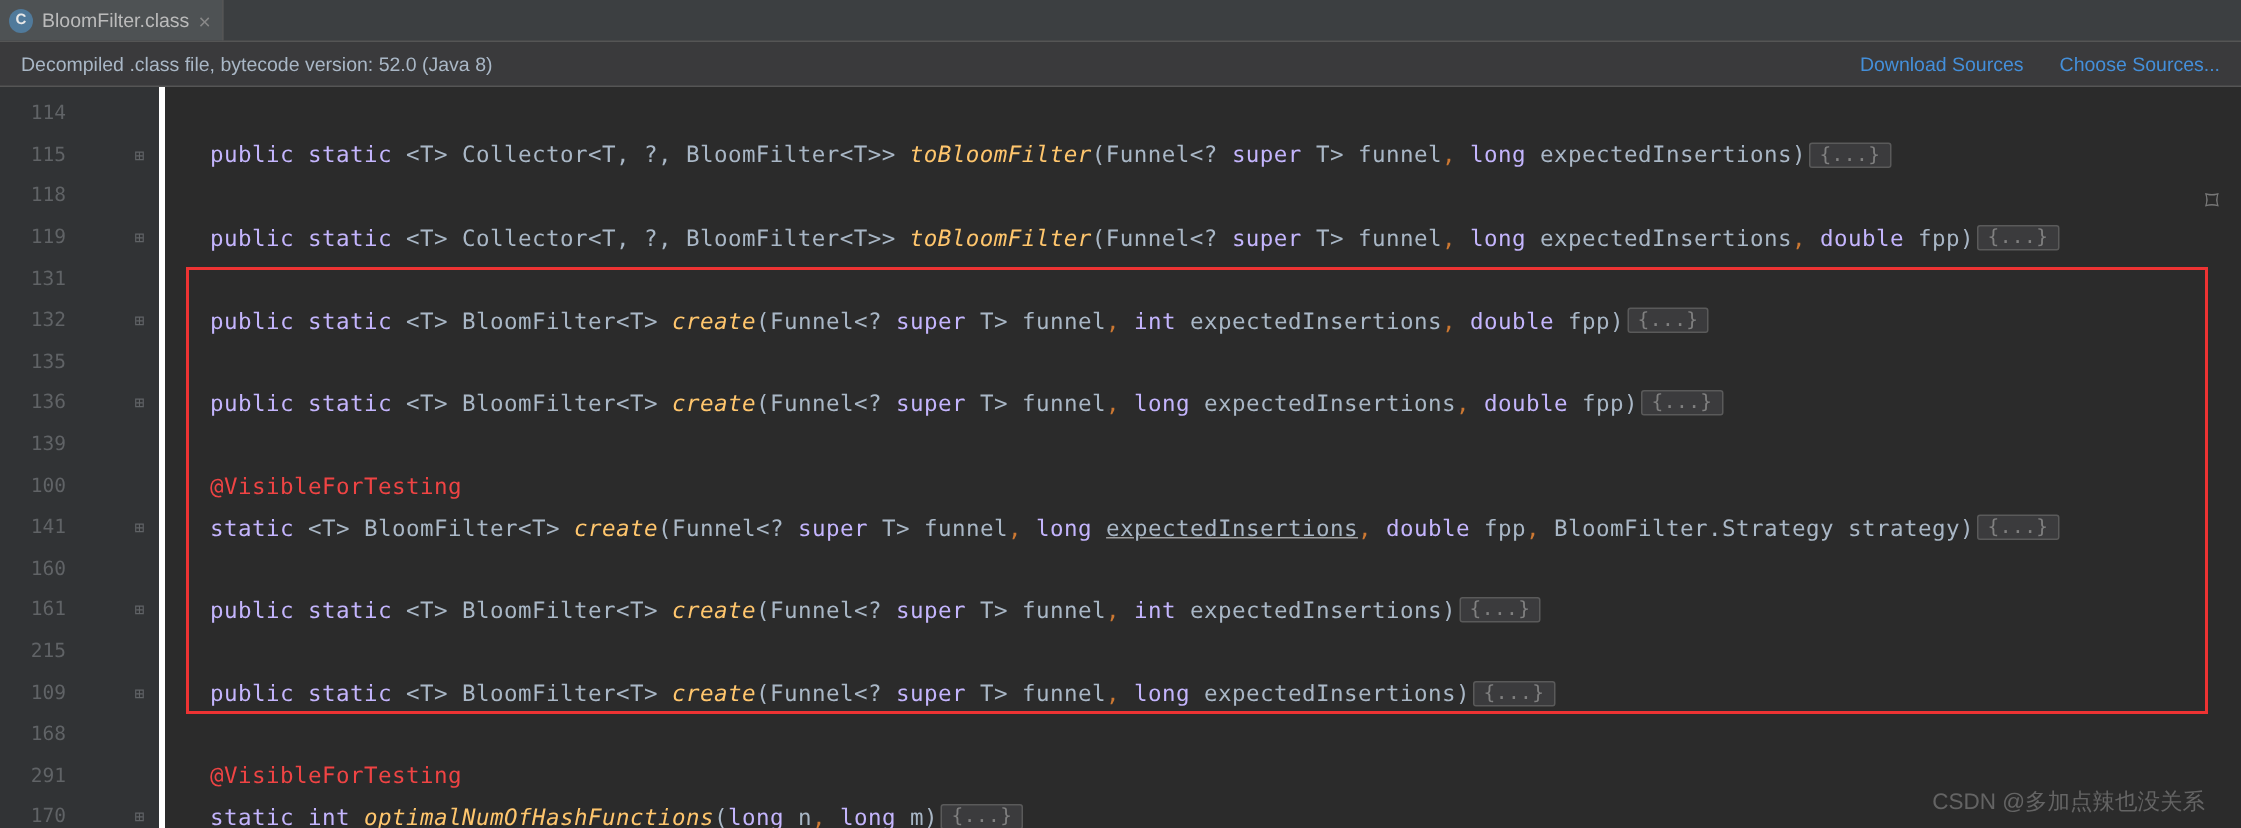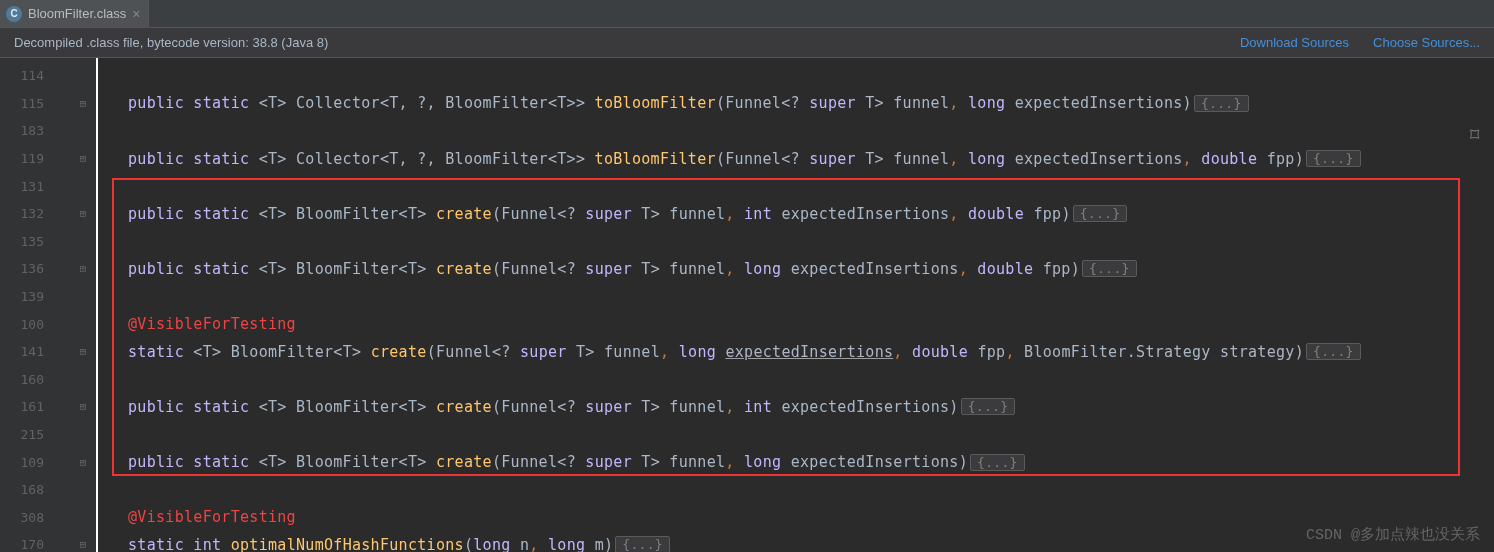--- a/index.html
+++ b/index.html
@@ -52,23 +52,23 @@
 }
 .info-bar .msg { color: #a9b7c6; }
 .info-bar .links { display: flex; gap: 24px; align-items: flex-end; }
 .info-bar .links span { color: #448fda; cursor: pointer; }
 .editor {
   display: flex;
   height: calc(100% - 58px);
   position: relative;
 }
 .gutter {
-  width: 98px;
+  width: 110px;
   background: #313335;
-  border-right: 2px solid #ffffff;
+  border-right: 4px solid #ffffff;
   padding-top: 4px;
 }
 .gutter-row {
   height: 27.6px;
   display: flex;
   align-items: center;
   justify-content: space-between;
   padding: 0 6px 0 10px;
 }
 .lineno { color: #606366; font-size: 13px; text-align: right; width: 34px; }
@@ -82,21 +82,21 @@
   height: 27.6px;
   display: flex;
   align-items: center;
   padding-left: 30px;
   white-space: pre;
   font-size: 15px;
   letter-spacing: 0.3px;
 }
 .kw { color: #c4b5fd; }
 .type { color: #a9b7c6; }
-.method { color: #ffc66d; }
+.method { color: #ffc66d; font-style: italic; }
 .ann { color: #ef4444; }
 .folded {
   background: #3b3b3d;
   border: 1px solid #5a5a5a;
   color: #808080;
   border-radius: 2px;
   padding: 0px 6px;
   font-size: 13px;
   margin-left: 2px;
 }
@@ -113,59 +113,59 @@
 }
 .reader-icon {
   position: absolute;
   right: 14px;
   top: 66px;
   color: #777;
   font-size: 18px;
 }
 .watermark {
   position: absolute;
-  right: 14px;
+  right: 24px;
   bottom: 8px;
   color: #8a8a8a;
-  font-family: Liberation Mono, monospace;
+  font-family: Liberation Sans, sans-serif;
   font-size: 15px;
   opacity: 0.6;
 }
 </style>
 </head>
 <body>
 
 <div class="tab-bar">
   <div class="tab">
     <span class="class-icon">C</span>
     <span>BloomFilter.class</span>
     <span class="close-icon">×</span>
   </div>
 </div>
 
 <div class="info-bar">
-  <span class="msg">Decompiled .class file, bytecode version: 38.8 (Java 8)</span>
+  <span class="msg">Decompiled .class file, bytecode version: 52.0 (Java 8)</span>
   <div class="links">
     <span>Download Sources</span>
     <span>Choose Sources...</span>
   </div>
 </div>
 
 <div class="editor">
   <div class="gutter" id="gutter">
       <div class="gutter-row">
         <span class="lineno">114</span>
         <span class="fold"></span>
       </div>
       <div class="gutter-row">
         <span class="lineno">115</span>
         <span class="fold">⊞</span>
       </div>
       <div class="gutter-row">
-        <span class="lineno">183</span>
+        <span class="lineno">118</span>
         <span class="fold"></span>
       </div>
       <div class="gutter-row">
         <span class="lineno">119</span>
         <span class="fold">⊞</span>
       </div>
       <div class="gutter-row">
         <span class="lineno">131</span>
         <span class="fold"></span>
       </div>
@@ -207,21 +207,21 @@
       </div>
       <div class="gutter-row">
         <span class="lineno">109</span>
         <span class="fold">⊞</span>
       </div>
       <div class="gutter-row">
         <span class="lineno">168</span>
         <span class="fold"></span>
       </div>
       <div class="gutter-row">
-        <span class="lineno">308</span>
+        <span class="lineno">291</span>
         <span class="fold"></span>
       </div>
       <div class="gutter-row">
         <span class="lineno">170</span>
         <span class="fold">⊞</span>
       </div>
     </div>
   <div class="code-area">
     <div class="code-line"></div>
     <div class="code-line"><span class="kw">public static </span><span class="type">&lt;T&gt; </span><span class="type">Collector&lt;T, ?, BloomFilter&lt;T&gt;&gt; </span><span class="method">toBloomFilter</span><span id="p115"><span class="type">(</span><span class="type">Funnel</span><span class="type">&lt;</span><span class="type">?</span><span class="type"> </span><span class="kw">super</span><span class="type"> </span><span class="type">T</span><span class="type">&gt;</span><span class="type"> </span><span class="type">funnel</span><span class="comma">,</span><span class="type"> </span><span class="kw">long</span><span class="type"> </span><span class="type">expectedInsertions</span><span class="type">)</span></span> <span class="folded">{...}</span></div>

